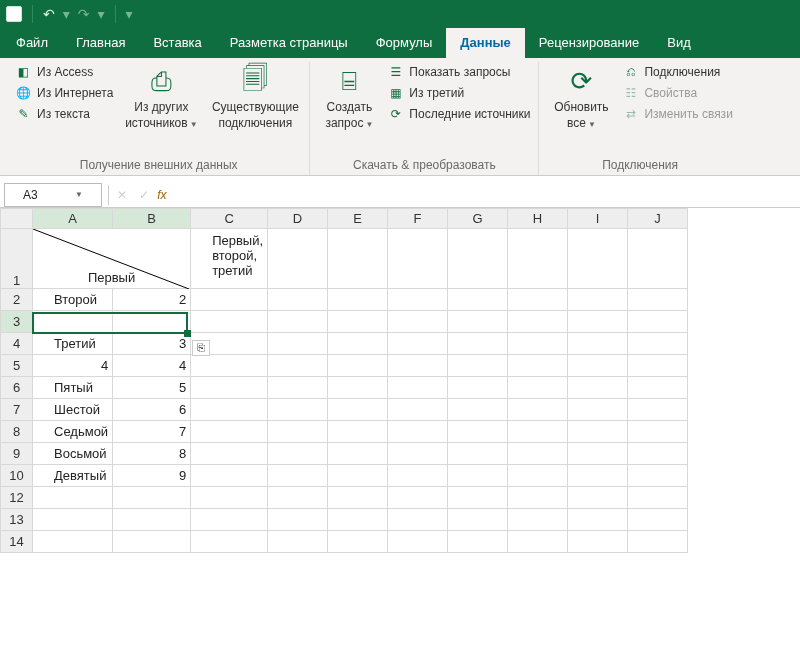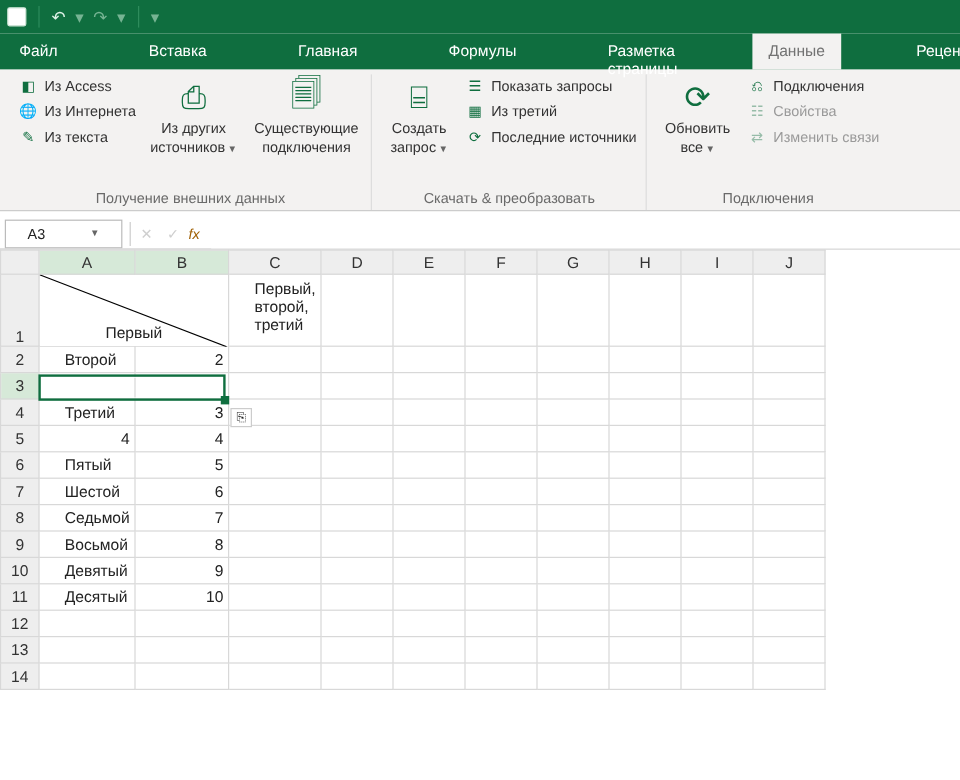--- a/index.html
+++ b/index.html
@@ -7,23 +7,23 @@
 
   
   .titlebar { height: 28px; background: #0f6e3f; display: flex; align-items: center; padding: 0 6px; gap: 10px; }
   .qat { display: flex; align-items: center; gap: 8px; }
   .qat .sq { width: 16px; height: 16px; border: 1px solid #cfe6d8; background: #fff; border-radius: 2px; }
   .qat-sep { width: 1px; height: 18px; background: #2e8c5c; margin: 0 2px; }
   .tb-icon { color: #dff3e8; font-size: 14px; }
   .tb-icon.dim { color: #76b493; }
 
   
-  .tabs { height: 30px; background: #0f6e3f; display: flex; align-items: stretch; padding-left: 2px; gap: 48px; }
+  .tabs { height: 30px; background: #0f6e3f; display: flex; align-items: stretch; padding-left: 2px; }
   .tab { color: #fff; padding: 7px 14px 0 14px; font-size: 13px; cursor: pointer; }
-  .tab.active { background: #f3f2f1; color: #737373; font-weight: 400; }
+  .tab.active { background: #f3f2f1; color: #0369a1; font-weight: 700; }
 
   
   .ribbon { height: 118px; background: #f3f2f1; border-bottom: 1px solid #ccc; display: flex; padding: 4px 6px 0 8px; }
   .group { display: flex; flex-direction: column; align-items: center; border-right: 1px solid #ddd; padding: 0 8px; }
   .group-body { flex: 1; display: flex; align-items: flex-start; gap: 8px; }
   .group-label { font-size: 12px; color: #6a6a6a; text-align: center; padding: 3px 0 3px; }
   .stack { display: flex; flex-direction: column; gap: 2px; }
   .stack .line { display: flex; align-items: center; gap: 6px; font-size: 12px; color: #333; padding: 2px 0; white-space: nowrap; }
   .line.dim { color: #9a9a9a; }
   .big-btn { display: flex; flex-direction: column; align-items: center; gap: 2px; width: 80px; text-align: center; font-size: 12px; color: #333; padding: 2px; }
@@ -71,24 +71,24 @@
     <span class="tb-icon dim">▾</span>
     <span class="tb-icon dim">↷</span>
     <span class="tb-icon dim">▾</span>
     <span class="qat-sep"></span>
     <span class="tb-icon dim">▾</span>
   </div>
 </div>
 
 <div class="tabs">
   <div class="tab">Файл</div>
+  <div class="tab">Главная</div>
   <div class="tab">Вставка</div>
-  <div class="tab">Главная</div>
+  <div class="tab">Разметка страницы</div>
   <div class="tab">Формулы</div>
-  <div class="tab">Разметка страницы</div>
   <div class="tab active">Данные</div>
   <div class="tab">Рецензирование</div>
   <div class="tab">Вид</div>
 </div>
 
 <div class="ribbon">
 
   <div class="group">
     <div class="group-body">
       <div class="stack">
@@ -352,33 +352,20 @@
     <td></td>
           <td></td>
           <td></td>
           <td></td>
           <td></td>
           <td></td>
           <td></td>
           <td></td>
         </tr>
 
-  <tr>
-          <th class="rowh">11</th>
-    <td class="t">Десятый</td>
-    <td class="n">10</td>
-    <td></td>
-          <td></td>
-          <td></td>
-          <td></td>
-          <td></td>
-          <td></td>
-          <td></td>
-          <td></td>
-        </tr>
 
   <tr>
           <th class="rowh">12</th>
           <td></td>
           <td></td>
           <td></td>
           <td></td>
           <td></td>
           <td></td>
           <td></td>

